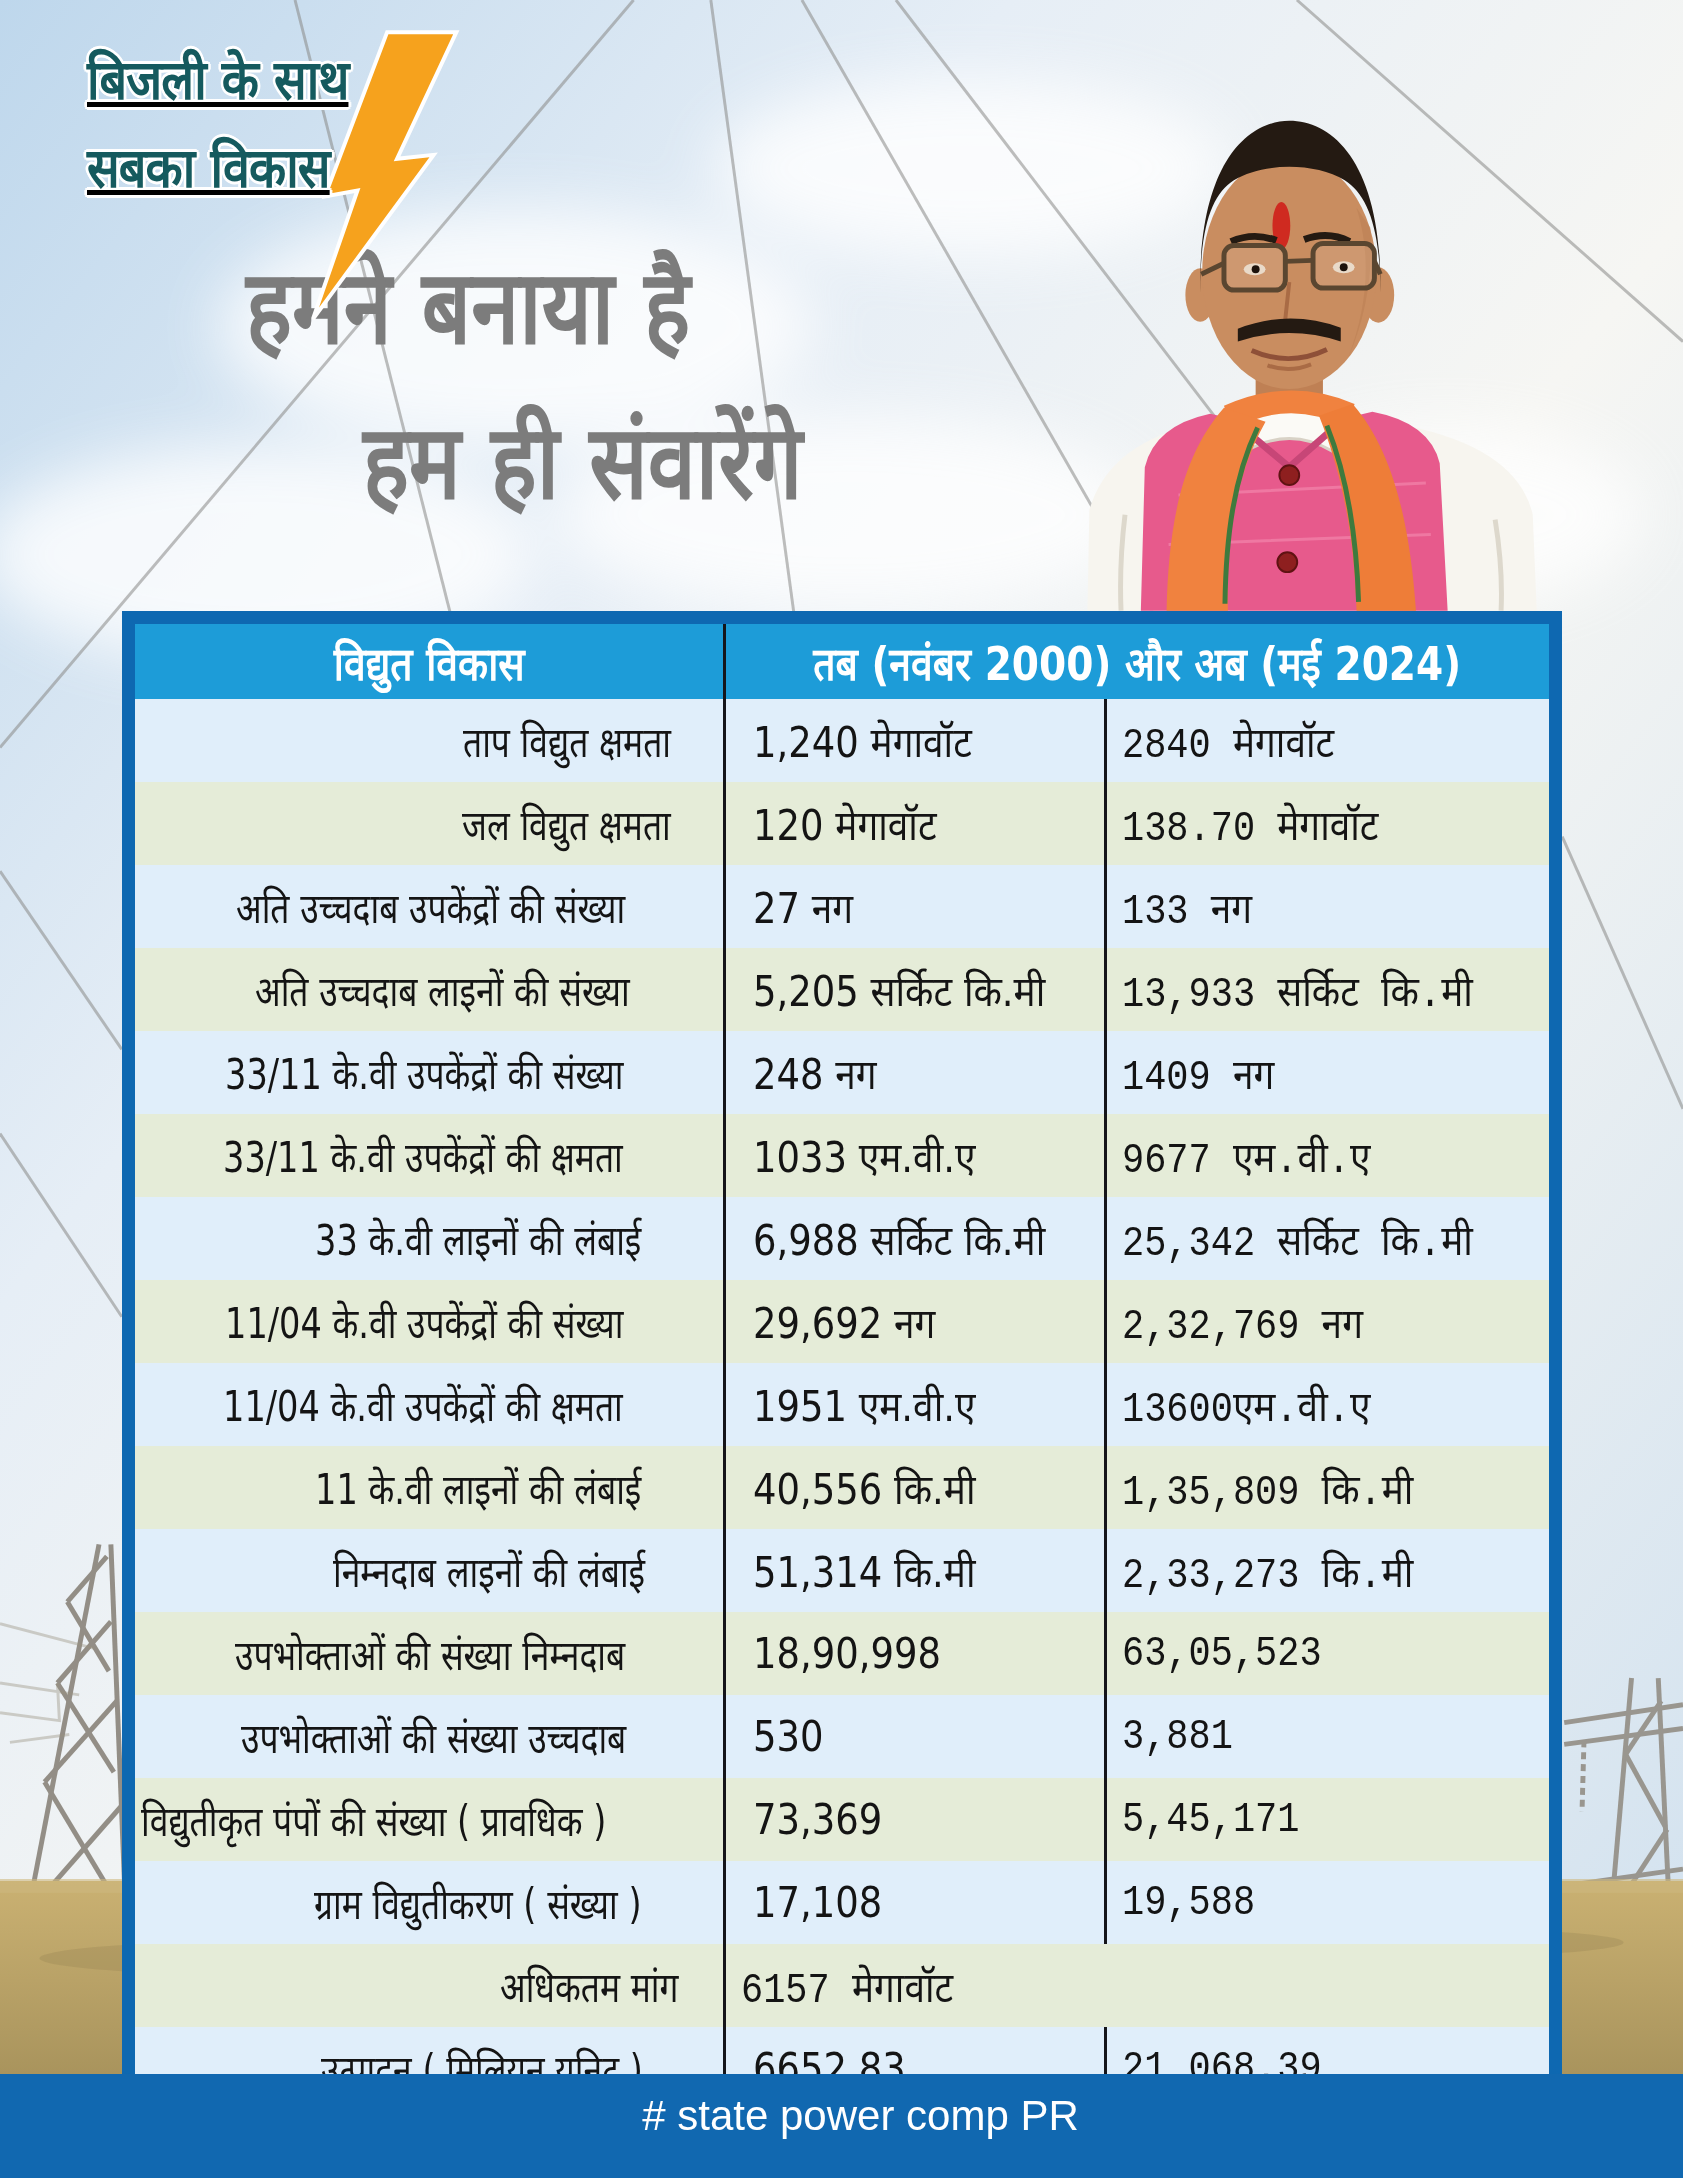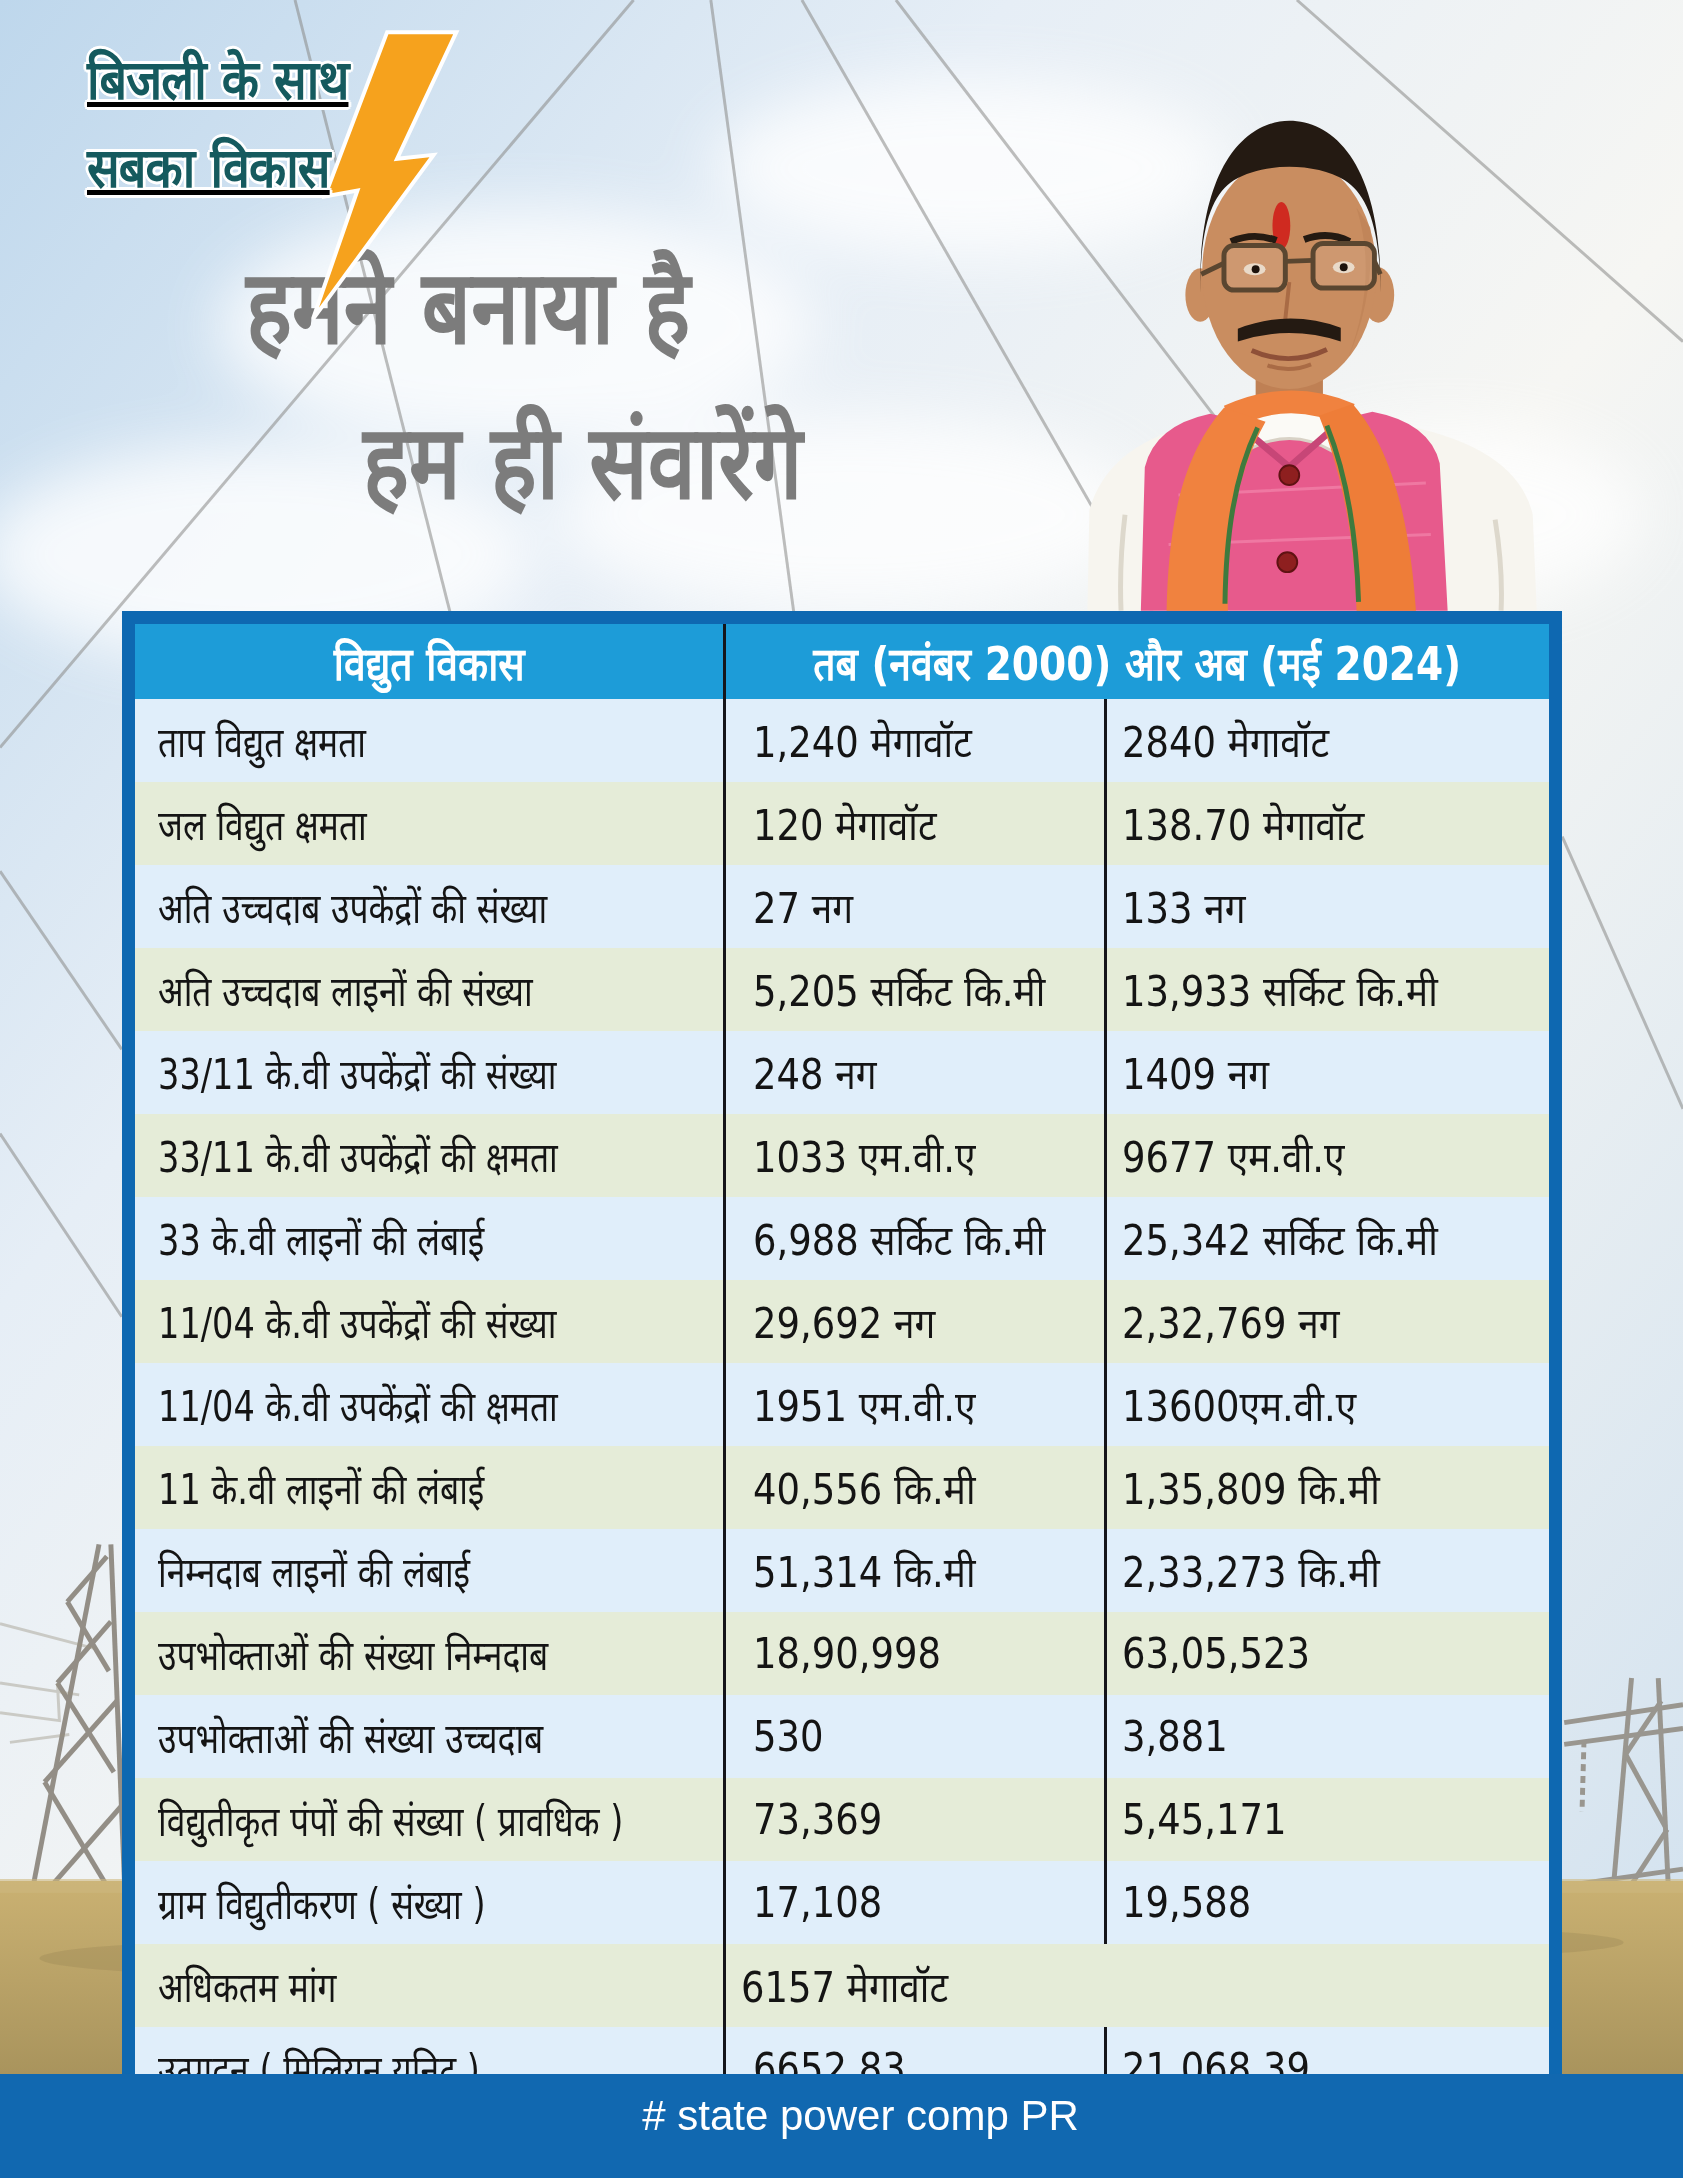--- a/index.html
+++ b/index.html
@@ -34,24 +34,24 @@
   .th { display:flex; align-items:center; justify-content:center; font-size:46px; }
   .th .sq { transform:scaleX(.85); transform-origin:center center; white-space:nowrap; }
   .th1 { width:591px; border-right:3px solid #15151a; }
   .th2 { flex:1; }
   .tbody { flex:1; display:flex; flex-direction:column; }
   .trow { flex:1; display:flex; }
   .trow:nth-child(odd)  { background:#e0eefa; }
   .trow:nth-child(even) { background:#e5ecd8; }
   .c { display:flex; align-items:center; font-size:42px; color:#141414; overflow:hidden; }
   .c .sq { display:inline-block; white-space:nowrap; transform-origin:left center; }
-  .c1 { width:591px; border-right:3px solid #15151a; padding-left:23px; }
+  .c1 { width:591px; border-right:3px solid #15151a; padding-left:42px;justify-content:flex-end; }
   .c1 .sq { transform:scaleX(.80); }
   .c2 { width:381px; border-right:3px solid #15151a; padding-left:27px; }
-  .c3 { flex:1; padding-left:15px; }
+  .c3 { flex:1; padding-left:15px;font-family:Liberation Mono, monospace; }
   .c2 .sq, .c3 .sq { transform:scaleX(.88); }
 
   
   .footer { position:absolute; left:0; top:2074px; width:1683px; height:104px; background:#1168b0;
             z-index:7; text-align:center; color:#fff; font-family:"Liberation Sans", sans-serif;
             font-size:42px; padding-top:18px;padding-left:38px; }
 </style>
 </head>
 <body>
 

